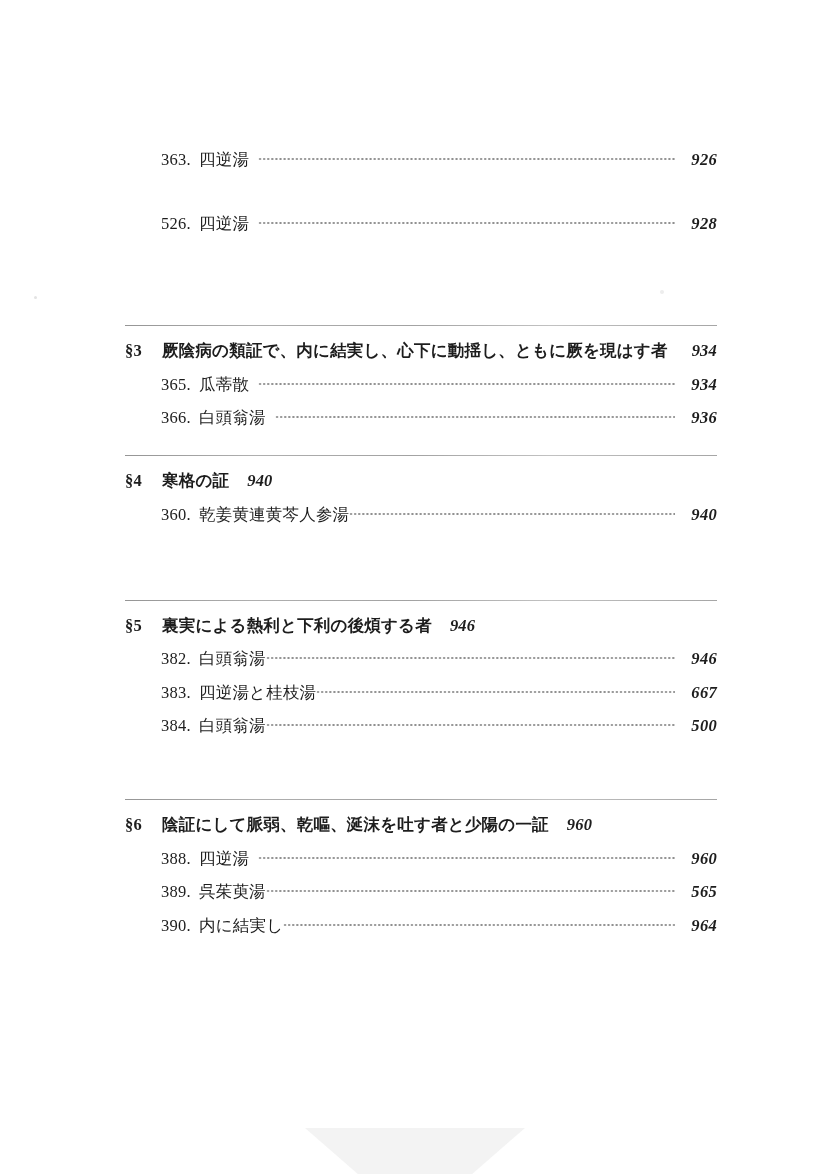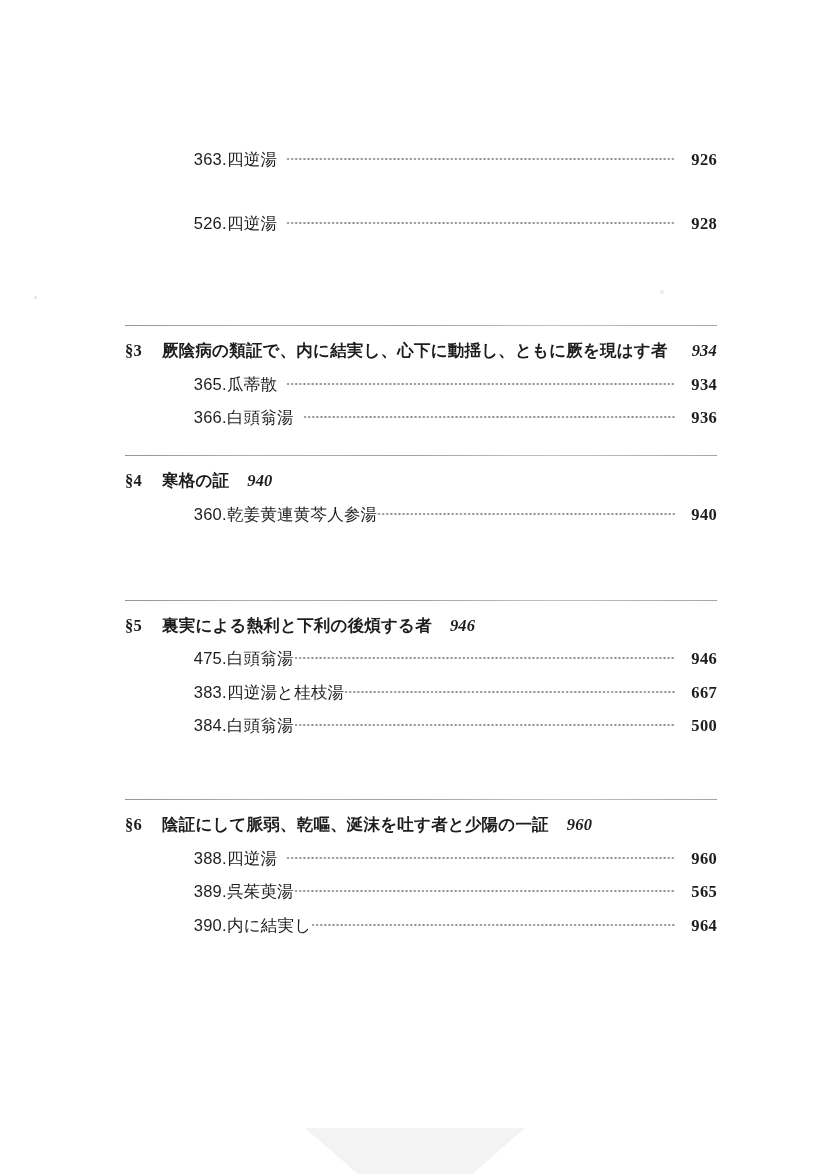--- a/index.html
+++ b/index.html
@@ -69,24 +69,23 @@
   
   .entry {
     display: flex;
     align-items: baseline;
     font-size: 16.5px;
     white-space: nowrap;
   }
   .entry .e-num {
     display: inline-block;
     width: 46px;
-    text-align: right;
-    font-family: Liberation Sans, sans-serif;
+    text-align: center;
+    font-family: Liberation Serif, serif;
     letter-spacing: .3px;
-    margin-left: 28px;
   }
   .entry .e-title {
     letter-spacing: .2px;
   }
   .entry .e-leader {
     flex: 1 1 auto;
     position: relative;
     height: 1em;
     overflow: hidden;
     margin: 0 2px;
@@ -97,20 +96,21 @@
     left: 0;
     right: 0;
     bottom: .30em;
     height: 2px;
     background-image: radial-gradient(circle, #7a7a7a 0.9px, rgba(0,0,0,0) 1.1px);
     background-size: 4.1px 2px;
     background-repeat: repeat-x;
     opacity: .85;
   }
   .entry .e-page {
+    font-style: italic;
     font-weight: bold;
     text-align: right;
     min-width: 40px;
     letter-spacing: .3px;
   }
   
   .entry.tight .e-leader { margin-left: 0; }
   
   .entry.gap .e-leader { margin-left: 9px; }
 
@@ -242,21 +242,21 @@
 
       <div class="section-head">
         <span class="sec-mark">§5</span>
         <span class="sec-title">裏実による熱利と下利の後煩する者</span>
         <span class="sec-page">946</span>
       </div>
 
       <div class="row-gap"></div>
 
       <div class="entry tight">
-        <span class="e-num">475.</span>
+        <span class="e-num">382.</span>
         <span class="e-title">白頭翁湯</span>
         <span class="e-leader"></span>
         <span class="e-page">946</span>
       </div>
 
       <div class="row-gap"></div>
 
       <div class="entry tight">
         <span class="e-num">383.</span>
         <span class="e-title">四逆湯と桂枝湯</span>

